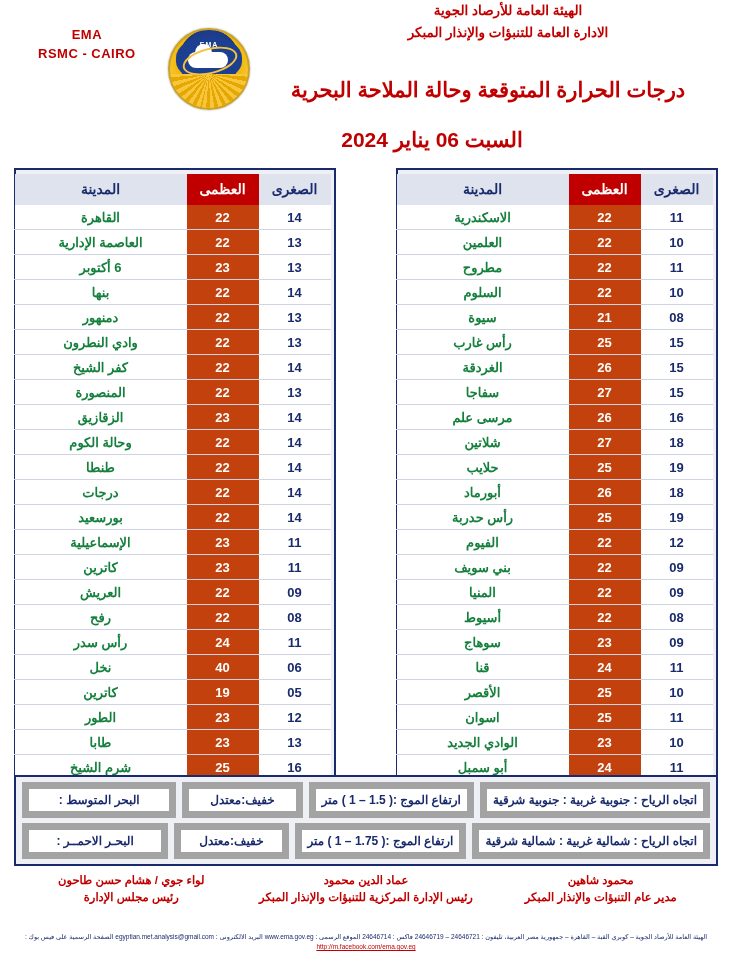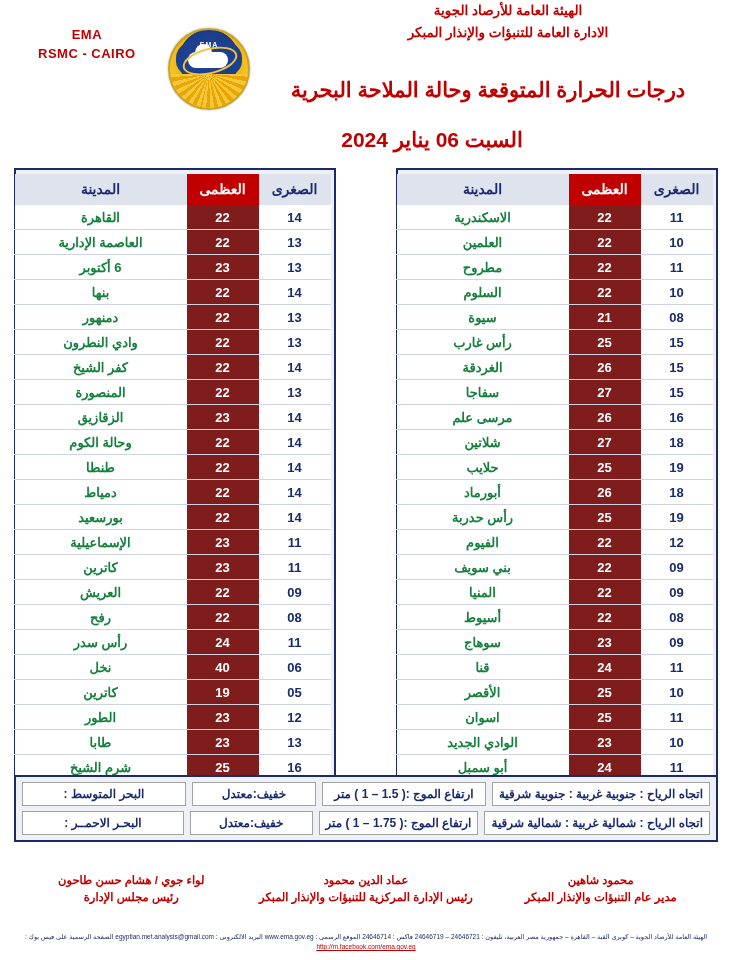--- a/index.html
+++ b/index.html
@@ -180,21 +180,21 @@
   }
   table.wx thead th.h-min {
     background: #dfe3ee;
     color: #1a2b6d;
   }
   table.wx tbody td.city {
     background: #ffffff;
     color: #15803d;
   }
   table.wx tbody td.max {
-    background: #7f1d1d;
+    background: #c2410c;
     color: #ffffff;
   }
   table.wx tbody td.min {
     background: #ffffff;
     color: #1a2b6d;
   }
   table.wx tbody tr td { border-bottom: 1px solid #cfd4e4; }
 
   
   .sea-box {
@@ -208,21 +208,21 @@
     box-sizing: border-box;
   }
   .sea-row {
     display: flex;
     align-items: center;
     gap: 6px;
     margin-bottom: 5px;
   }
   .sea-row:last-child { margin-bottom: 0; }
   .cell {
-    border: 1px solid #a3a3a3;
+    border: 7px solid #a3a3a3;
     background: #ffffff;
     font-size: 12px;
     font-weight: bold;
     color: #1a2b6d;
     padding: 4px 6px;
     text-align: center;
     white-space: nowrap;
   }
   .cell.name { width: 150px; }
   .cell.state { width: 110px; }
@@ -491,21 +491,21 @@
               <td class="city">وحالة الكوم</td>
             </tr>
             <tr>
               <td class="min">14</td>
               <td class="max">22</td>
               <td class="city">طنطا</td>
             </tr>
             <tr>
               <td class="min">14</td>
               <td class="max">22</td>
-              <td class="city">دمياط</td>
+              <td class="city">درجات</td>
             </tr>
             <tr>
               <td class="min">14</td>
               <td class="max">22</td>
               <td class="city">بورسعيد</td>
             </tr>
             <tr>
               <td class="min">11</td>
               <td class="max">23</td>
               <td class="city">الإسماعيلية</td>

